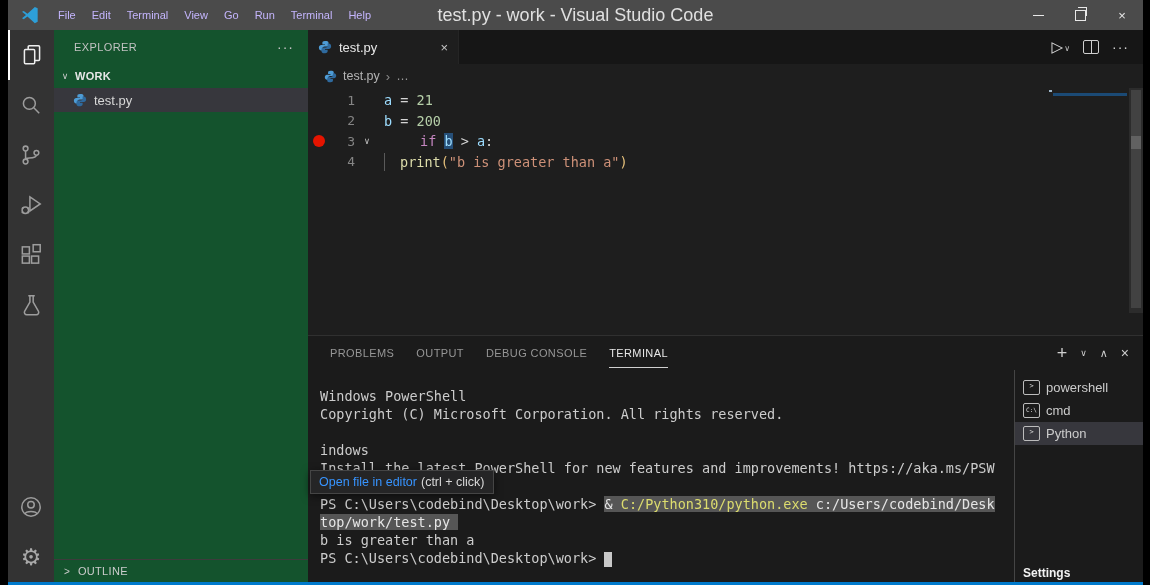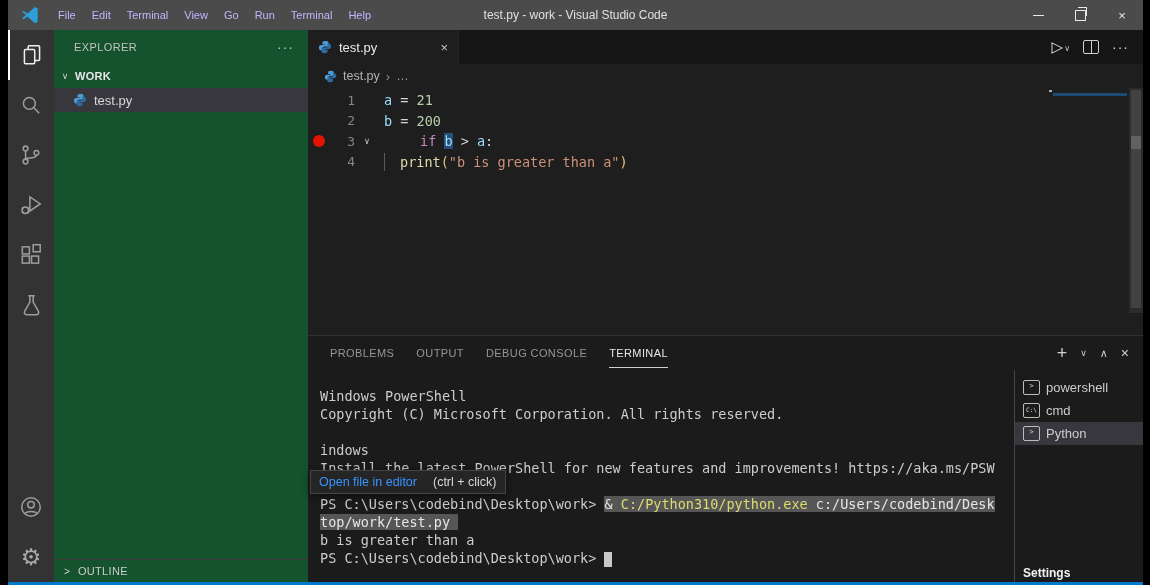--- a/index.html
+++ b/index.html
@@ -5,21 +5,21 @@
   html,body{margin:0;padding:0;}
   body{width:1150px;height:585px;background:#000;position:relative;overflow:hidden;
        font-family:"Liberation Sans",sans-serif;-webkit-font-smoothing:antialiased;}
   .window{position:absolute;left:8px;top:0;width:1135px;height:585px;background:#1e1e1e;
           display:flex;flex-direction:column;}
   
   .titlebar{height:30px;background:#4b4b4b;display:flex;align-items:center;position:relative;flex-shrink:0;}
   .logo{width:20px;height:20px;margin:0 10px 0 12px;flex-shrink:0;}
   .menubar{display:flex;align-items:center;height:100%;}
   .menu-item{padding:13px 8px;font-size:11px;color:#c4b5fd;line-height:30px;cursor:default;}
-  .window-title{position:absolute;left:50%;transform:translateX(-50%);font-size:12px;color:#e0e0e0;white-space:nowrap;}
+  .window-title{position:absolute;left:50%;transform:translateX(-50%);font-size:18px;color:#e0e0e0;white-space:nowrap;}
   .win-controls{margin-left:auto;display:flex;height:100%;}
   .win-btn{width:42px;height:100%;display:flex;align-items:center;justify-content:center;color:#e8e8e8;font-size:13px;}
   .glyph-min{width:11px;border-top:1.5px solid #e8e8e8;display:inline-block;}
   .glyph-restore{position:relative;width:9px;height:9px;border:1.2px solid #e8e8e8;display:inline-block;}
   .glyph-restore::before{content:"";position:absolute;top:-4px;left:2.5px;width:8px;height:8px;
       border-top:1.2px solid #e8e8e8;border-right:1.2px solid #e8e8e8;}
   
   .main{flex:1;display:flex;min-height:0;}
   
   .activitybar{width:46px;background:#333333;display:flex;flex-direction:column;flex-shrink:0;}
@@ -99,21 +99,21 @@
   .t-yellow{color:#dcdc6e;}
   .t-cursor{display:inline-block;width:8px;height:15px;background:#c8c8c8;vertical-align:middle;}
   .term-side{width:128px;border-left:1px solid #454545;padding-top:6px;position:relative;flex-shrink:0;}
   .term-item{height:23px;display:flex;align-items:center;gap:6px;padding-left:8px;font-size:13px;color:#cccccc;}
   .term-item.selected{background:#37373d;}
   .term-ico{width:15px;height:13px;border:1px solid #bcbcbc;border-radius:2px;flex-shrink:0;
             font-family:"DejaVu Sans Mono",monospace;font-size:7px;line-height:11px;text-align:center;color:#dddddd;}
   .term-ico.cmd{font-size:6px;}
   .settings-label{position:absolute;bottom:2px;left:8px;font-size:12px;font-weight:bold;color:#f2f2f2;}
   .hover-tooltip{position:absolute;left:2px;top:100px;height:22px;background:#252526;border:1px solid #454545;
-                 display:flex;align-items:center;gap:16px;padding:0 8px;font-size:12.5px;z-index:5;
+                 display:flex;align-items:center;gap:4px;padding:0 8px;font-size:12.5px;z-index:5;
                  box-shadow:0 2px 8px rgba(0,0,0,.55);white-space:nowrap;}
   .tt-link{color:#3794ff;}
   .tt-hint{color:#d8d8d8;}
   
   .statusbar{height:3px;background:#007acc;flex-shrink:0;}
 </style>
 </head>
 <body>
 
 <div class="window">

